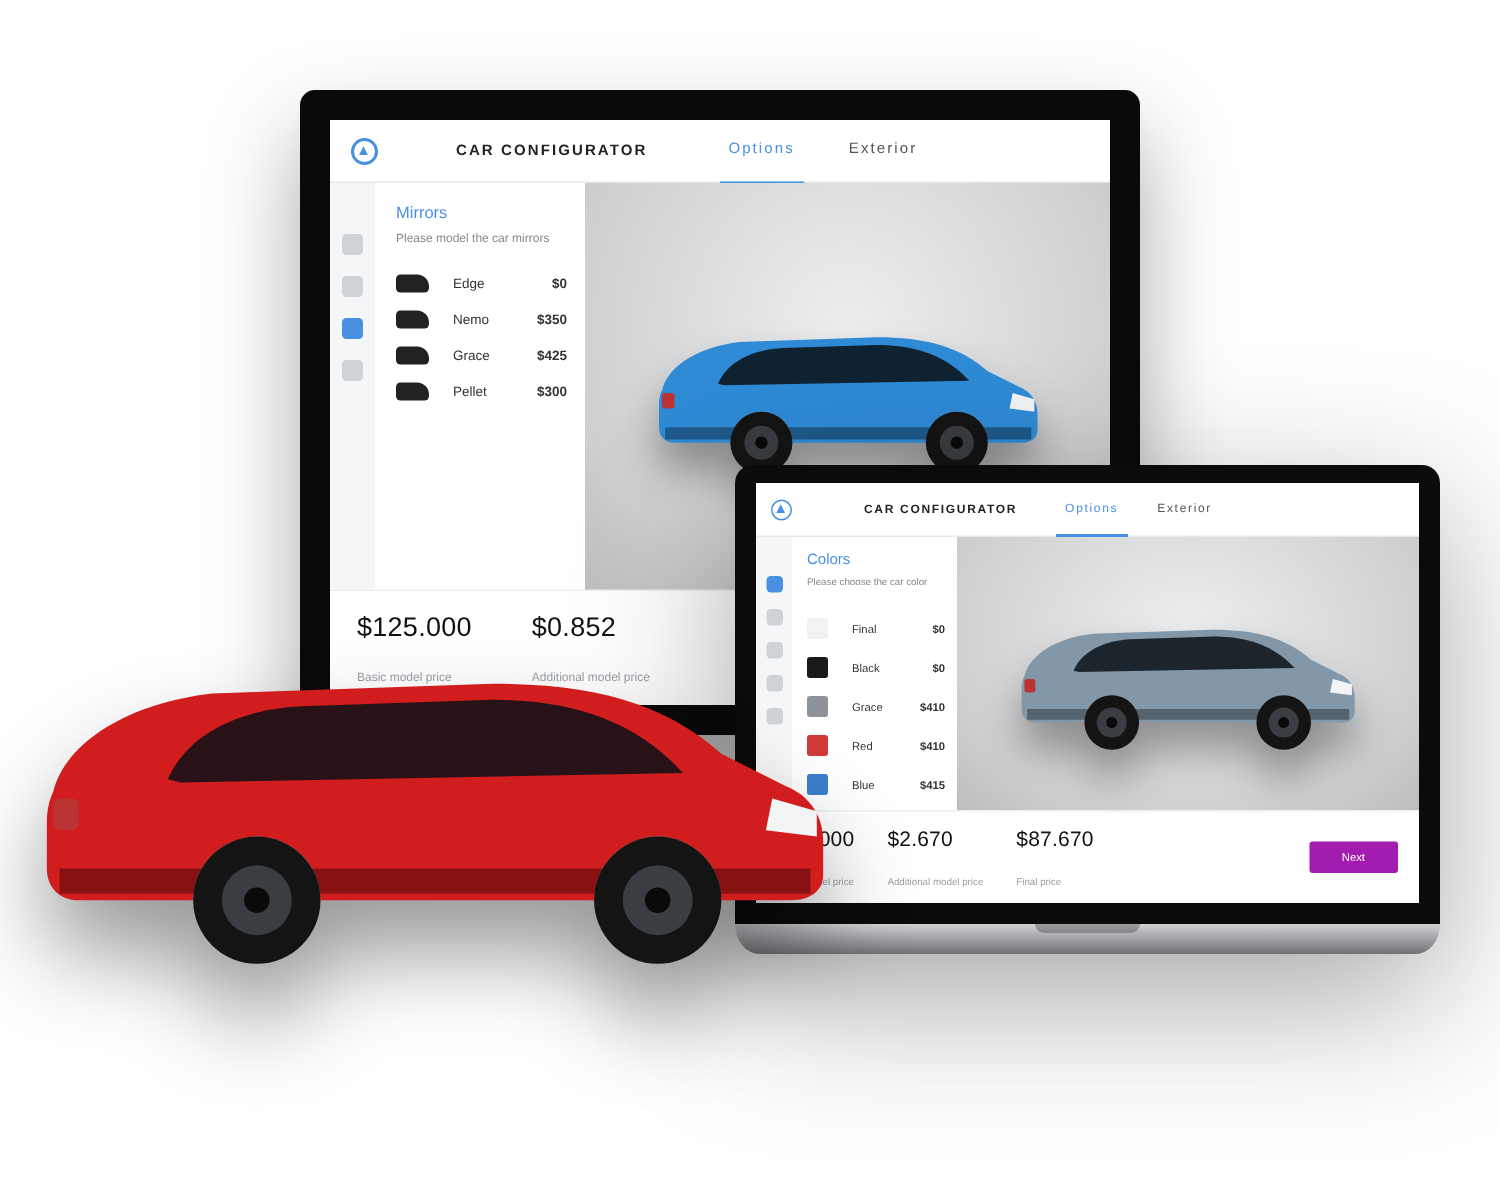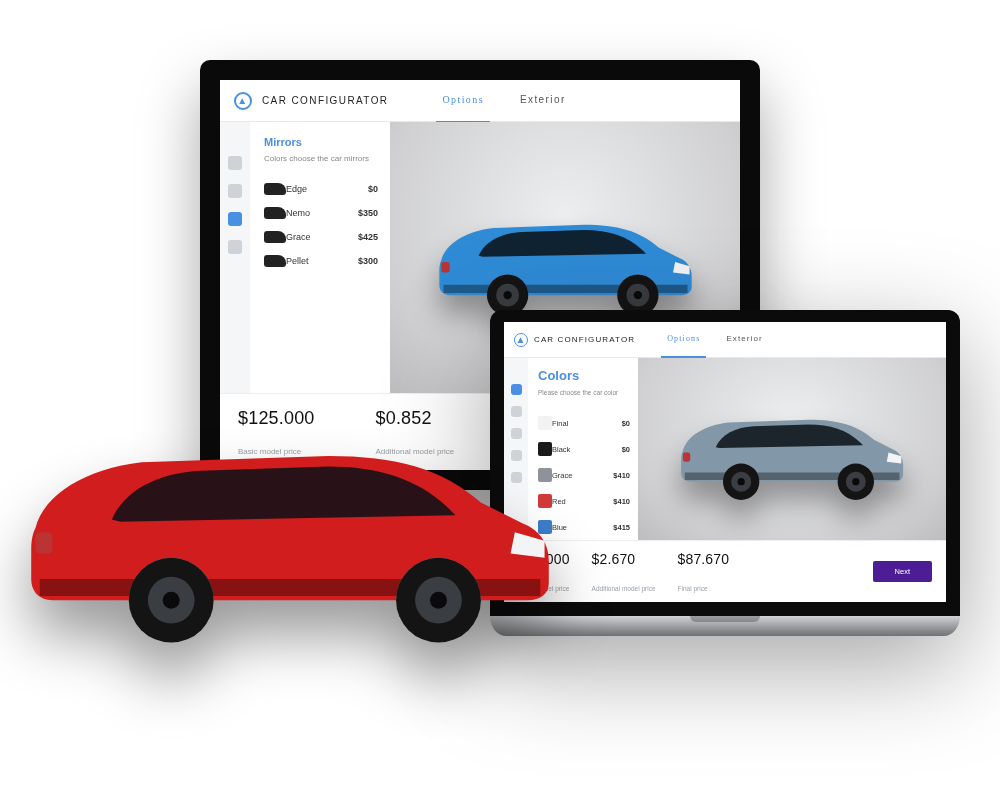--- a/index.html
+++ b/index.html
@@ -65,48 +65,48 @@
   border-bottom: 1px solid #e8e8e8;
   font-size: 10px;
   letter-spacing: .14em;
   color: #222;
 }
 .logo {
   width: 18px; height: 18px; border: 2px solid #4a90e2; border-radius: 50%;
   display: flex; align-items: center; justify-content: center;
   margin-right: 10px; color: #4a90e2; font-size: 10px;
 }
-.app-title { font-weight: 400; flex: 0 0 auto; }
+.app-title { font-weight: 700; flex: 0 0 auto; margin-left: 42px; }
 .tabs { display: flex; gap: 36px; margin-left: 54px; }
 .tab { padding: 6px 0 8px; color: #555; position: relative; }
-.tab.active { color: #4a90e2; font-family: Liberation Serif, serif; }
+.tab.active { color: #4a90e2; }
 .tab.active::after {
   content: ""; position: absolute; left: -6px; right: -6px; bottom: -10px;
   height: 2px; background: #4a90e2;
 }
 
 .app-body { flex: 1; display: flex; min-height: 0; }
 
 .iconbar {
   width: 30px; background: #f5f6f8;
   display: flex; flex-direction: column; align-items: center;
   padding-top: 34px; gap: 14px;
 }
 .iconbar span {
   width: 14px; height: 14px; border-radius: 3px; background: #cfd2d7;
 }
 .iconbar span.sel { background: #4a90e2; }
 
 .panel {
   width: 140px; padding: 14px 12px 0 14px; font-size: 9px; color: #333;
 }
-.panel h3 { font-size: 11px; color: #4a90e2; font-weight: 700; margin-bottom: 6px; }
+.panel h3 { font-size: 11px; color: #4a90e2; font-weight: 400; margin-bottom: 6px; }
 .panel .hint { color: #888; font-size: 8px; margin-bottom: 14px; }
 .opt-row {
-  display: flex; align-items: center; gap: 0;
+  display: flex; align-items: center; gap: 16px;
   padding: 6px 0;
 }
 .swatch-mir {
   width: 22px; height: 12px; background: #222; border-radius: 3px 8px 3px 3px;
 }
 .swatch-col { width: 14px; height: 14px; border-radius: 2px; }
 .opt-name { flex: 1; }
 .opt-price { font-weight: 600; }
 
 .viewport {
@@ -115,41 +115,41 @@
   position: relative;
   display: flex; align-items: center; justify-content: center;
   min-width: 0;
 }
 .car-svg { width: 78%; height: auto; filter: drop-shadow(0 18px 14px rgba(0,0,0,.35)); }
 
 .pricebar {
   display: flex; align-items: center;
   padding: 14px 18px;
   border-top: 1px solid #eee;
-  gap: 61px;
+  gap: 40px;
   font-size: 9px;
 }
 .price-block { display: flex; flex-direction: column; }
 .price-block .amount { font-size: 18px; font-weight: 500; color: #111; letter-spacing: .01em;}
 .price-block .amount.small { font-size: 15px; }
 .price-block .label { color: #9aa0a6; font-size: 8px; margin-top: 18px; }
 .next-btn {
   margin-left: auto;
-  background: #4c1d95; color: #fff;
+  background: #a21caf; color: #fff;
   border: none; border-radius: 2px;
   padding: 8px 26px; font-size: 9px;
 }
 
 
 .laptop-screen .app-header { font-size: 8px; padding: 6px 10px; }
 .laptop-screen .logo { width: 14px; height: 14px; border-width: 1.5px; margin-right: 6px; }
 .laptop-screen .tabs { margin-left: 32px; gap: 26px; }
 .laptop-screen .tab.active::after { bottom: -7px; }
 .laptop-screen .panel { width: 110px; padding: 10px 8px 0 10px; font-size: 7.5px; }
-.laptop-screen .panel h3 { font-size: 13px; }
+.laptop-screen .panel h3 { font-size: 10px; }
 .laptop-screen .panel .hint { font-size: 6.5px; }
 .laptop-screen .iconbar { width: 24px; padding-top: 26px; gap: 11px; }
 .laptop-screen .iconbar span { width: 11px; height: 11px; }
 .laptop-screen .pricebar { padding: 10px 14px; gap: 22px; }
 .laptop-screen .price-block .amount { font-size: 14px; }
 .laptop-screen .price-block .label { font-size: 6.5px; }
 .laptop-screen .next-btn { padding: 6px 22px; font-size: 7.5px; }
 
 
 .hero-car {
@@ -219,21 +219,21 @@
     <div class="app-body">
       <div class="iconbar">
         <span></span>
         <span></span>
         <span class="sel"></span>
         <span></span>
       </div>
 
       <div class="panel">
         <h3>Mirrors</h3>
-        <div class="hint">Colors choose the car mirrors</div>
+        <div class="hint">Please model the car mirrors</div>
 
         <div class="opt-row">
           <span class="swatch-mir"></span>
           <span class="opt-name">Edge</span>
           <span class="opt-price">$0</span>
         </div>
         <div class="opt-row">
           <span class="swatch-mir"></span>
           <span class="opt-name">Nemo</span>
           <span class="opt-price">$350</span>

